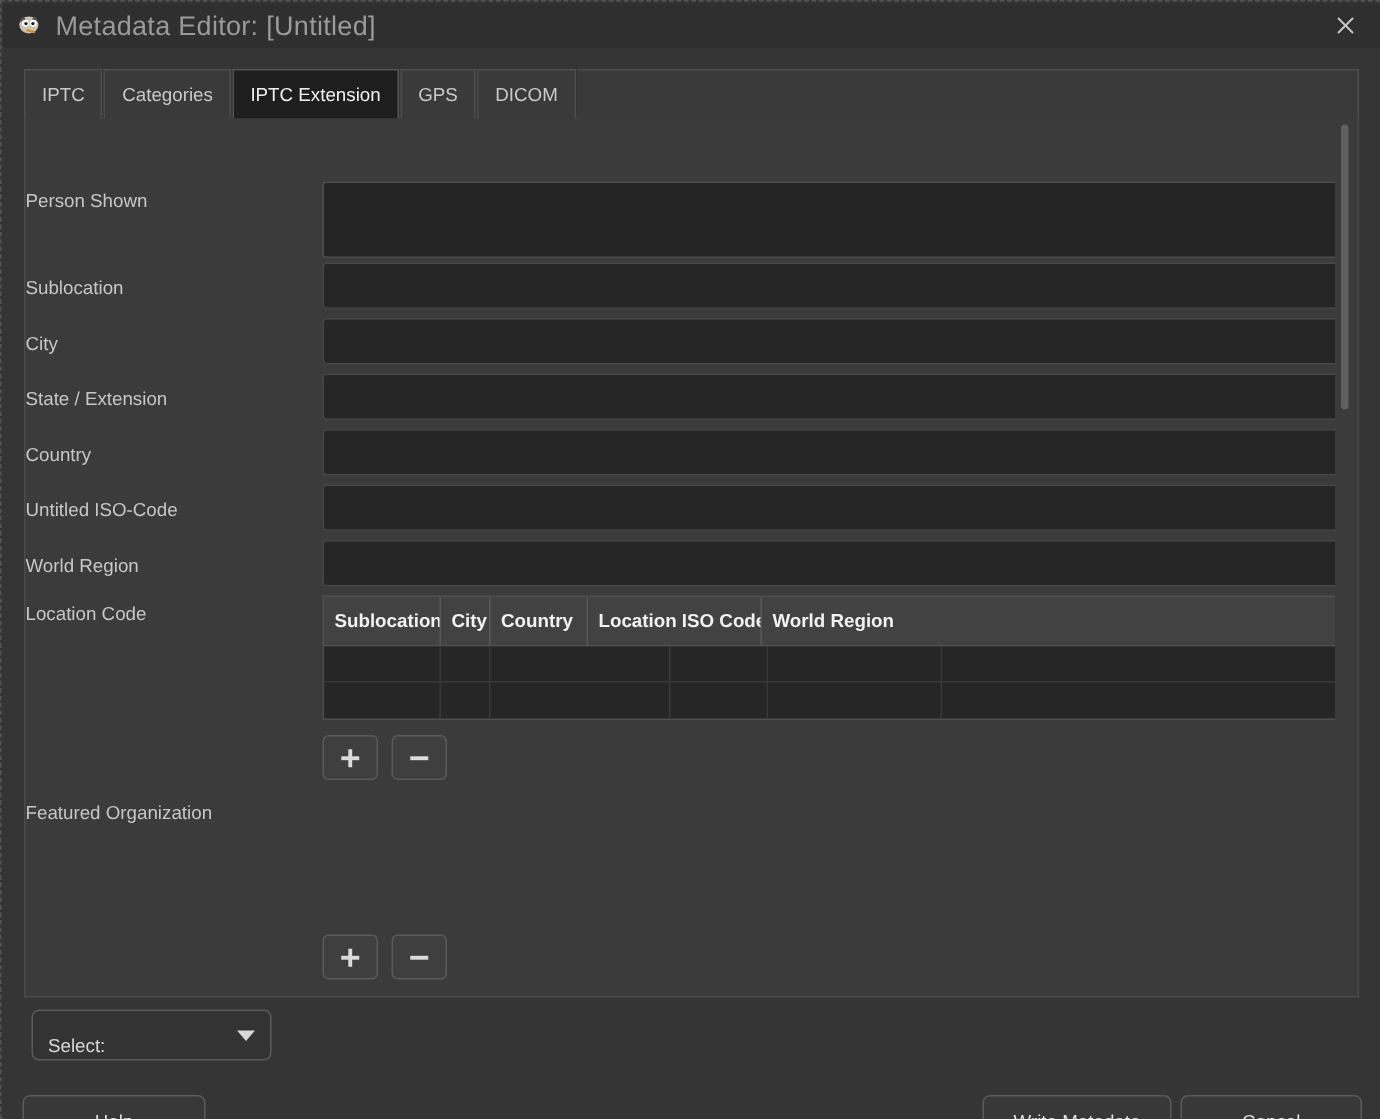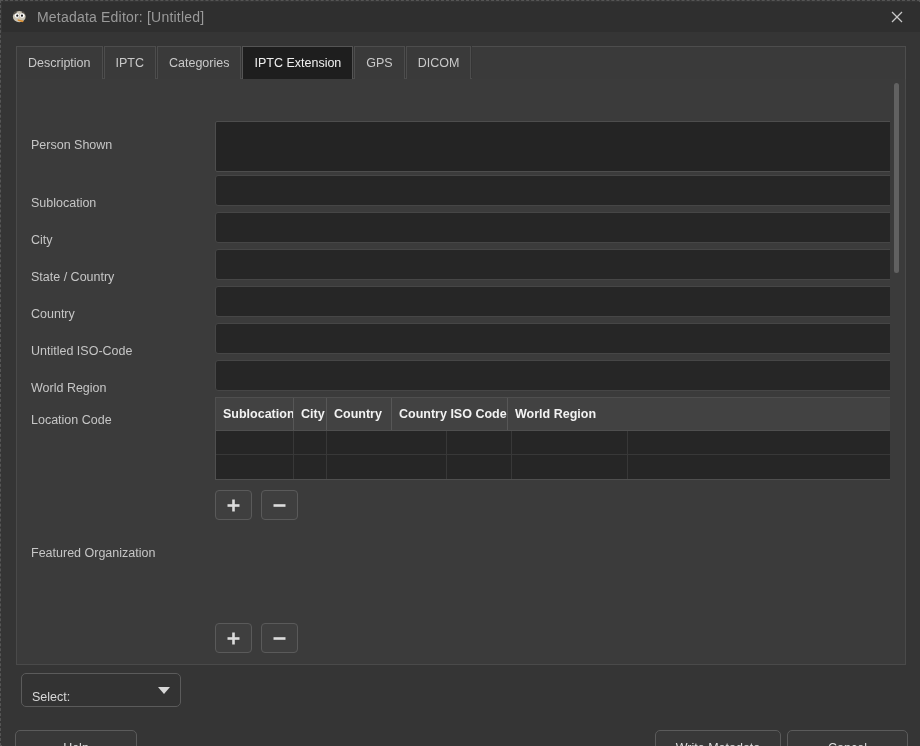--- a/index.html
+++ b/index.html
@@ -40,21 +40,21 @@
   }
   #titlebar .app-icon {
     margin-left: 9px;
     width: 18px;
     height: 18px;
     display: block;
     flex: 0 0 auto;
   }
   #titlebar .title-text {
     margin-left: 8px;
-    font-size: 14px;
+    font-size: 18px;
     color: #9a9a9a;
     letter-spacing: .2px;
     white-space: nowrap;
   }
   #titlebar .spacer { flex: 1 1 auto; }
   #close-btn {
     width: 46px;
     height: 30px;
     display: flex;
     align-items: center;
@@ -127,25 +127,24 @@
   }
   #form-area {
     position: absolute;
     left: 0; top: 0;
     width: 888px;
     height: 584px;
   }
 
   .lbl {
     position: absolute;
-    left: 14px;
+    left: 0;
     color: #c6c6c6;
     font-size: 12.5px;
     white-space: nowrap;
-    margin-top: 11px;
   }
 
   .field {
     position: absolute;
     box-sizing: border-box;
     background: #262626;
     border: 1px solid #464646;
     border-radius: 3px;
   }
   .field.textarea {
@@ -300,23 +299,20 @@
         <line x1="2" y1="2" x2="12" y2="12" stroke="#c8c8c8" stroke-width="1.3"></line>
         <line x1="12" y1="2" x2="2" y2="12" stroke="#c8c8c8" stroke-width="1.3"></line>
       </svg>
     </div>
   </div>
 
   <div id="dialog-body">
 
     <div id="tabbar">
       <div class="tab">
-          <span>Description</span>
-        </div>
-      <div class="tab">
           <span>IPTC</span>
         </div>
       <div class="tab">
           <span>Categories</span>
         </div>
       <div class="tab active">
           <span>IPTC Extension</span>
         </div>
       <div class="tab">
           <span>GPS</span>
@@ -332,39 +328,39 @@
 
         <div class="lbl" style="top:48px">Person Shown</div>
         <div class="field textarea" style="left:198px; top:42px; width:678px; height:51px;"></div>
 
         <div class="lbl" style="top:106px">Sublocation</div>
         <div class="field" style="left:198px; top:96px; width:678px; height:31px;"></div>
 
         <div class="lbl" style="top:143px">City</div>
         <div class="field" style="left:198px; top:133px; width:678px; height:31px;"></div>
 
-        <div class="lbl" style="top:180px">State / Country</div>
+        <div class="lbl" style="top:180px">State / Extension</div>
         <div class="field" style="left:198px; top:170px; width:678px; height:31px;"></div>
 
         <div class="lbl" style="top:217px">Country</div>
         <div class="field" style="left:198px; top:207px; width:678px; height:31px;"></div>
 
         <div class="lbl" style="top:254px">Untitled ISO-Code</div>
         <div class="field" style="left:198px; top:244px; width:678px; height:31px;"></div>
 
         <div class="lbl" style="top:291px">World Region</div>
         <div class="field" style="left:198px; top:281px; width:678px; height:31px;"></div>
 
         <div class="lbl" style="top:323px">Location Code</div>
         <div class="tbl" style="left:198px; top:318px; width:678px;">
           <div class="hdr">
             <div class="hc" style="width:78px">Sublocation</div>
             <div class="hc" style="width:33px">City</div>
             <div class="hc" style="width:65px">Country</div>
-            <div class="hc" style="width:116px">Country ISO Code</div>
+            <div class="hc" style="width:116px">Location ISO Code</div>
             <div class="hc last">World Region</div>
           </div>
           <div class="body">
             <div class="row">
               <div class="bc" style="width:78px"></div>
               <div class="bc" style="width:33px"></div>
               <div class="bc" style="width:120px"></div>
               <div class="bc" style="width:65px"></div>
               <div class="bc" style="width:116px"></div>
               <div class="bc last"></div>

